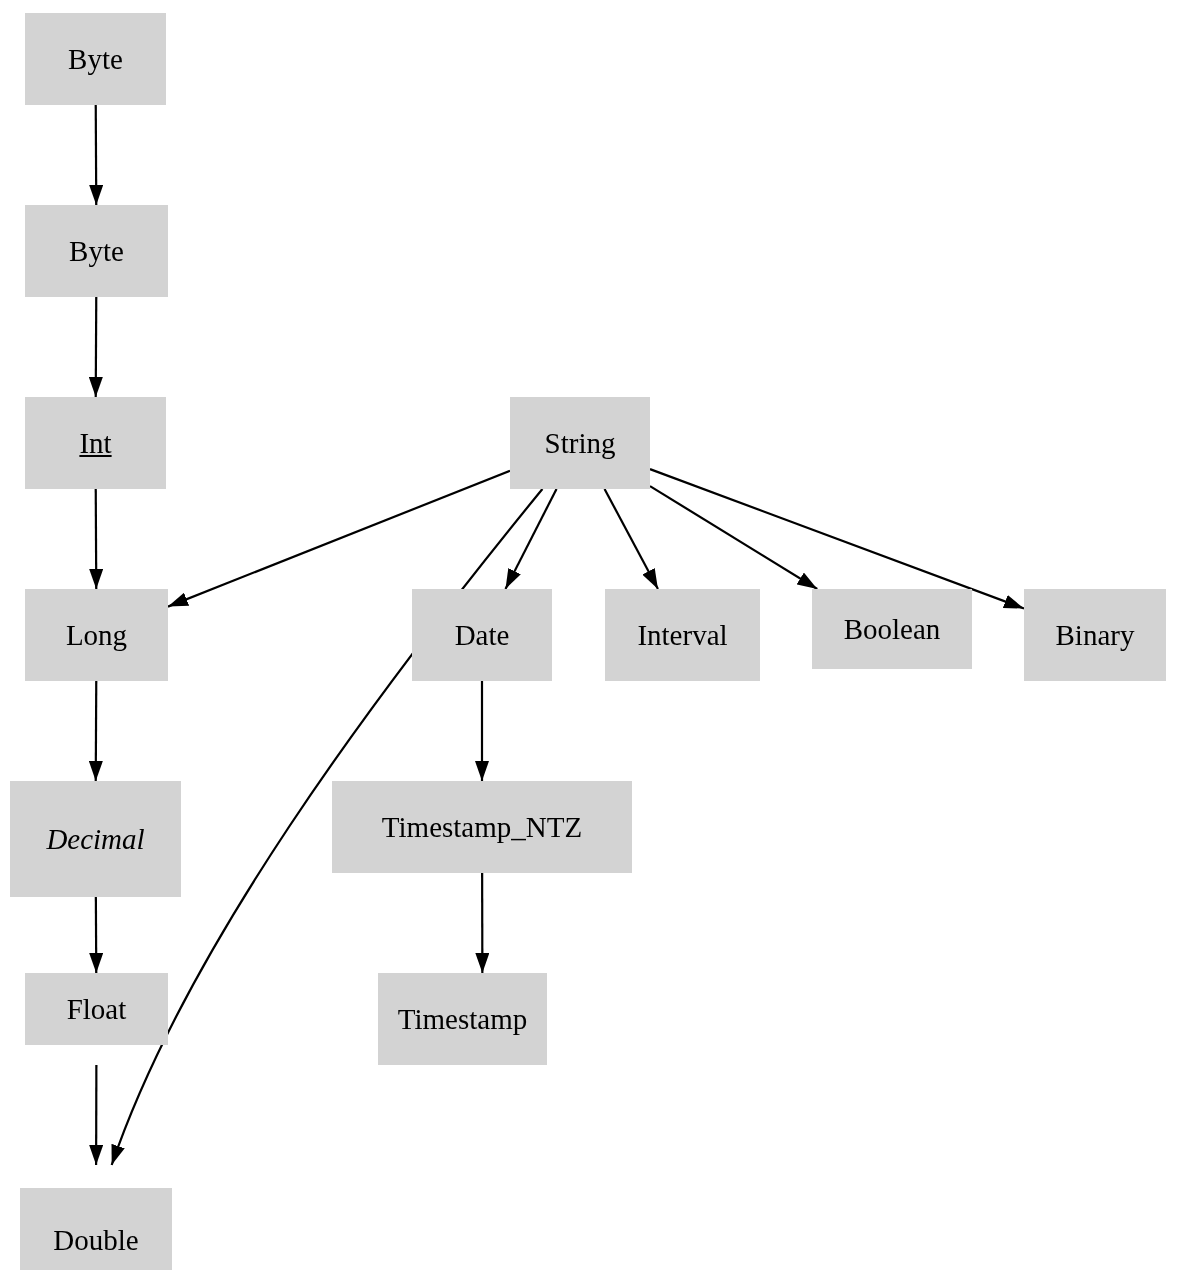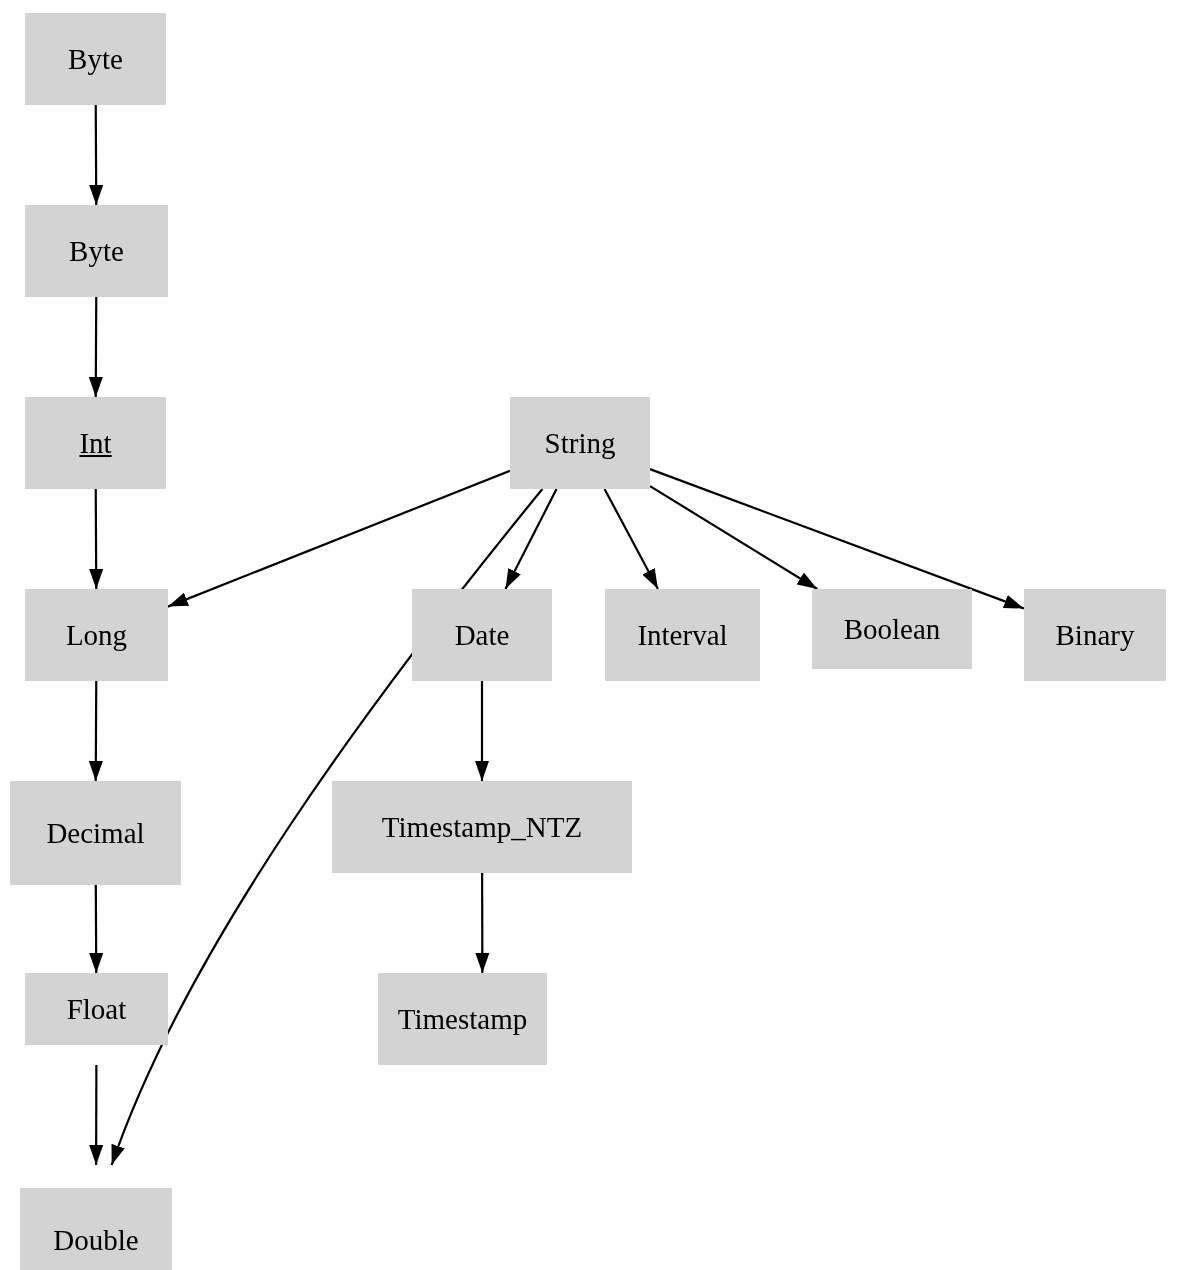--- a/index.html
+++ b/index.html
@@ -92,21 +92,21 @@
       </div>
       <div class="node" style="left: 605px; top: 589px; width: 155px; height: 92px;">
         <span>Interval</span>
       </div>
       <div class="node" style="left: 812px; top: 589px; width: 160px; height: 80px;">
         <span>Boolean</span>
       </div>
       <div class="node" style="left: 1024px; top: 589px; width: 142px; height: 92px;">
         <span>Binary</span>
       </div>
-      <div class="node" style="left: 10px; top: 781px; width: 171px; height: 104px;">
+      <div class="node" style="left: 10px; top: 781px; width: 171px; height: 116px; font-style: italic;">
         <span>Decimal</span>
       </div>
       <div class="node" style="left: 332px; top: 781px; width: 300px; height: 92px;">
         <span>Timestamp_NTZ</span>
       </div>
       <div class="node" style="left: 25px; top: 973px; width: 143px; height: 72px;">
         <span>Float</span>
       </div>
       <div class="node" style="left: 378px; top: 973px; width: 169px; height: 92px;">
         <span>Timestamp</span>

